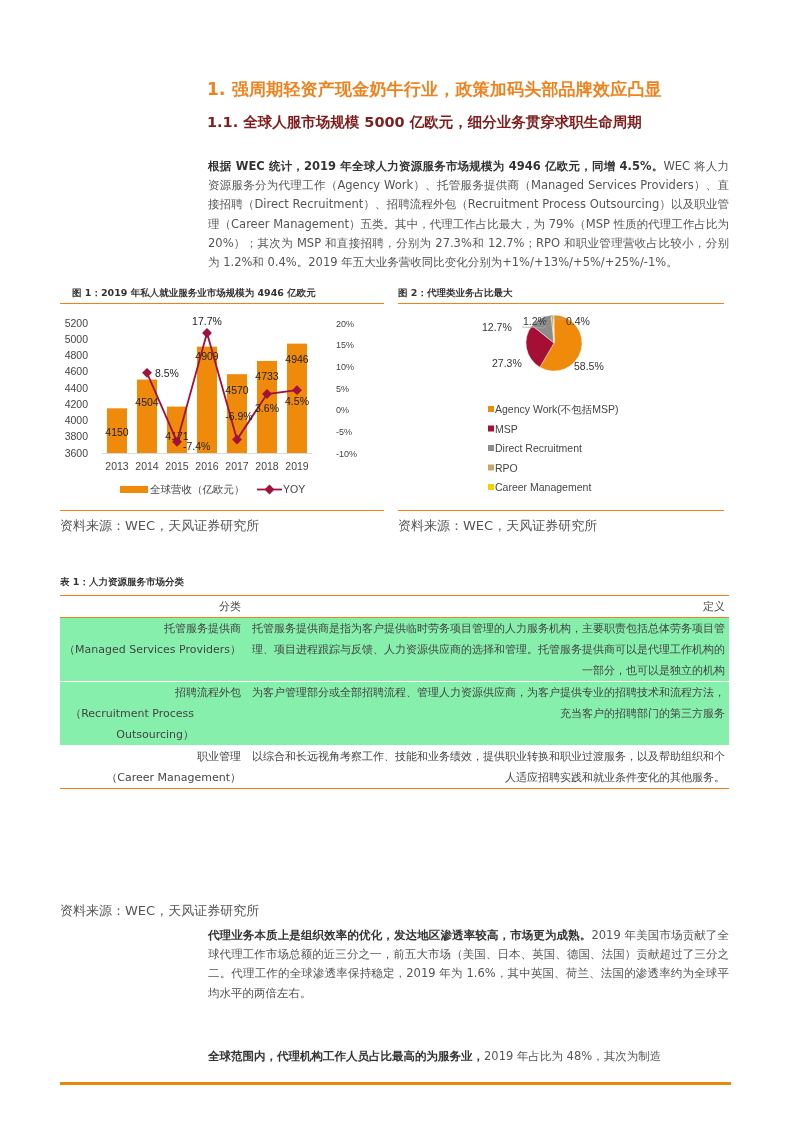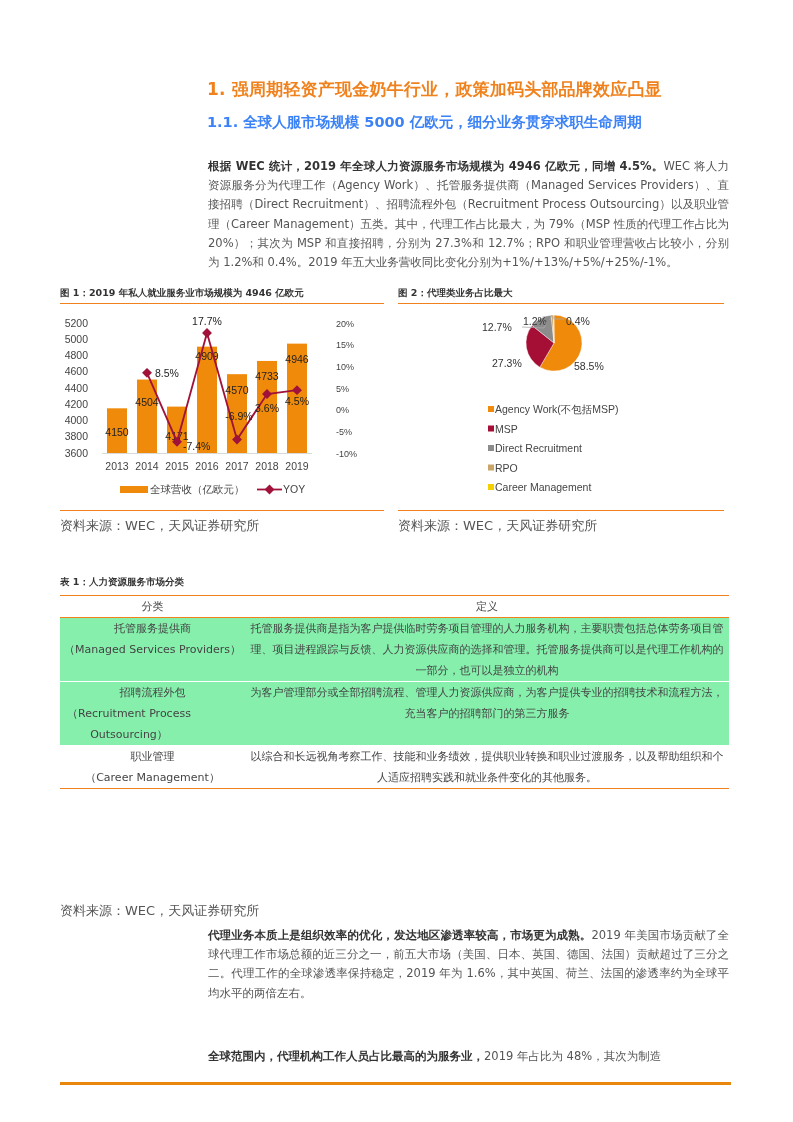--- a/index.html
+++ b/index.html
@@ -1,55 +1,55 @@
 <!DOCTYPE html>
 <html><head>
 <meta charset="utf-8">
 <style>
   * { margin: 0; padding: 0; box-sizing: border-box; }
   html, body { width: 793px; height: 1122px; background: #ffffff; }
   body { position: relative; font-family: "DejaVu Sans", "Liberation Sans", sans-serif; color: #333; overflow: hidden; }
 
   .h1 { position: absolute; left: 207px; top: 78px; font-size: 17px; font-weight: bold; color: #f0821e; letter-spacing: 0.2px; white-space: nowrap; }
-  .h2 { position: absolute; left: 207px; top: 113px; font-size: 14.5px; font-weight: bold; color: #3b82f6; white-space: nowrap; text-align: center; }
+  .h2 { position: absolute; left: 207px; top: 113px; font-size: 14.5px; font-weight: bold; color: #7f1d1d; white-space: nowrap; text-align: center; }
 
   .para { position: absolute; left: 208px; width: 521px; font-size: 11.5px; line-height: 19.2px; color: #555; text-align: justify; margin-top: 14px; }
   .para b { color: #333; font-weight: bold; }
   .p1 { top: 143px; }
   .p2 { top: 912px; }
   .p3 { top: 1033px; }
 
   .fig-title { position: absolute; font-size: 9.5px; font-weight: bold; color: #333; white-space: nowrap; }
   .fig-rule { position: absolute; height: 1px; background: #f0821e; }
   .src { position: absolute; font-size: 13px; color: #555; white-space: nowrap; }
 
   .chart-svg { position: absolute; }
   .chart-svg text { font-family: "Liberation Sans", sans-serif; }
 
   .tbl-title { position: absolute; left: 60px; top: 576px; font-size: 9.5px; font-weight: bold; color: #333; }
   table.cls { position: absolute; left: 60px; top: 595px; width: 669px; border-collapse: collapse; font-size: 11px; color: #444; }
-  table.cls th, table.cls td { text-align: center; vertical-align: top; font-weight: normal; padding: 0 4px; line-height: 21px; }
+  table.cls th, table.cls td { text-align: right; vertical-align: top; font-weight: normal; padding: 0 4px; line-height: 21px; }
   table.cls thead tr { border-top: 1.5px solid #f0821e; border-bottom: 1.5px solid #f0821e; }
   table.cls th { height: 21px; }
   table.cls td.c1 { width: 176px; }
   table.cls tr.shade td { background: #86efac; }
   table.cls tbody tr { border-bottom: 1px solid #ffffff; }
   table.cls tbody tr:last-child { border-bottom: 1.5px solid #f0821e; }
 
   .footer-rule { position: absolute; left: 60px; top: 1082px; width: 671px; height: 3px; background: #e8870b; }
 </style>
 </head>
 <body>
 
 <div class="h1">1. 强周期轻资产现金奶牛行业，政策加码头部品牌效应凸显</div>
 <div class="h2">1.1. 全球人服市场规模 5000 亿欧元，细分业务贯穿求职生命周期</div>
 
 <div class="para p1"><b>根据 WEC 统计，2019 年全球人力资源服务市场规模为 4946 亿欧元，同增 4.5%。</b><span>WEC 将人力资源服务分为代理工作（Agency Work）、托管服务提供商（Managed Services Providers）、直接招聘（Direct Recruitment）、招聘流程外包（Recruitment Process Outsourcing）以及职业管理（Career Management）五类。其中，代理工作占比最大，为 79%（MSP 性质的代理工作占比为 20%）；其次为 MSP 和直接招聘，分别为 27.3%和 12.7%；RPO 和职业管理营收占比较小，分别为 1.2%和 0.4%。2019 年五大业务营收同比变化分别为+1%/+13%/+5%/+25%/-1%。</span></div>
 
-<div class="fig-title" style="left:60px; top:287px;">图 1：2019 年私人就业服务业市场规模为 4946 亿欧元</div>
+<div class="fig-title" style="left:72px; top:287px;">图 1：2019 年私人就业服务业市场规模为 4946 亿欧元</div>
 <div class="fig-rule" style="left:60px; top:303px; width:324px;"></div>
 <svg id="chart1" class="chart-svg" style="left:60px; top:305px;" width="325" height="200">
     <text x="28" y="151.5" text-anchor="end" font-size="10.5" fill="#444">3600</text>
     <text x="28" y="135.25" text-anchor="end" font-size="10.5" fill="#444">3800</text>
     <text x="28" y="119" text-anchor="end" font-size="10.5" fill="#444">4000</text>
     <text x="28" y="102.75" text-anchor="end" font-size="10.5" fill="#444">4200</text>
     <text x="28" y="86.5" text-anchor="end" font-size="10.5" fill="#444">4400</text>
     <text x="28" y="70.25" text-anchor="end" font-size="10.5" fill="#444">4600</text>
     <text x="28" y="54" text-anchor="end" font-size="10.5" fill="#444">4800</text>
     <text x="28" y="37.75" text-anchor="end" font-size="10.5" fill="#444">5000</text>

